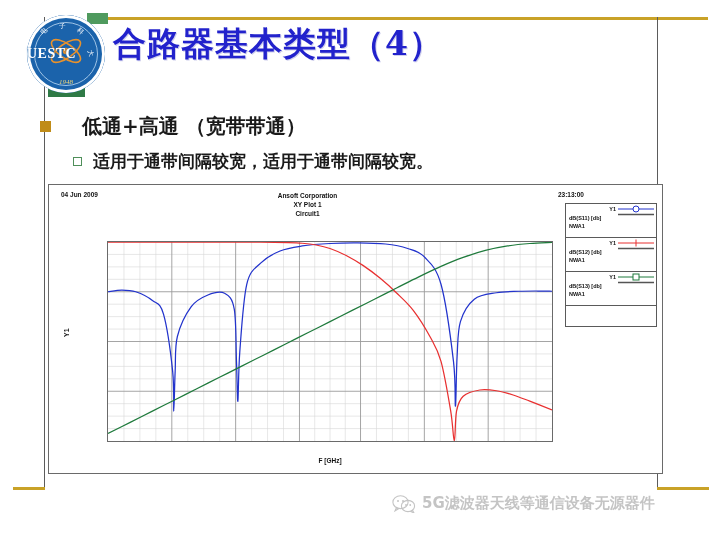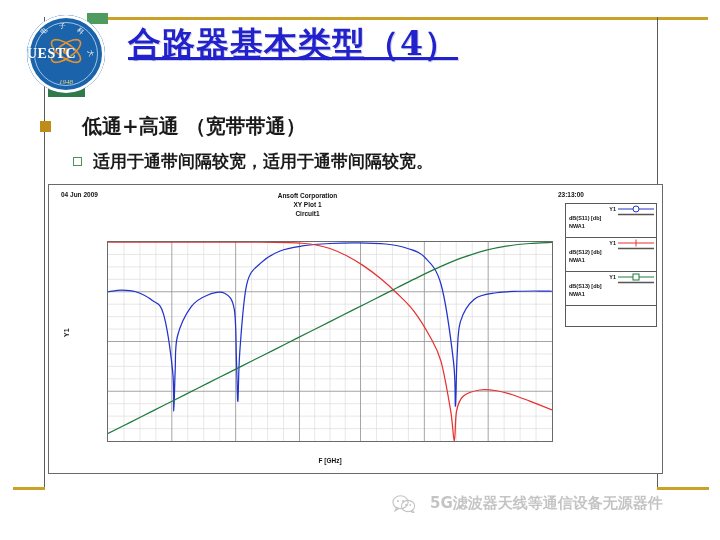--- a/index.html
+++ b/index.html
@@ -70,28 +70,27 @@
     font-size: 7px; font-style: italic;
     font-family: "Liberation Serif", serif;
   }
   .logo-cn {
     position:absolute; color:#ffffff; font-size:6.5px;
     font-family:"DejaVu Sans", sans-serif;
   }
 
   
   .title {
-    position: absolute; left: 128px; top: 22px;
+    position: absolute; left: 113px; top: 22px;
     font-family: "DejaVu Serif", serif;
     font-size: 33px; font-weight: bold;
     color: #2222cc;
     letter-spacing: 1px;
     white-space: nowrap;
     text-shadow: 1px 1px 0 rgba(120,120,200,.35);
-    text-decoration: underline;
   }
 
   
   .b1 {
     position: absolute; left: 40px; top: 113px;
     display: flex; align-items: center; gap: 12px;
   }
   .b1-mark { width: 11px; height: 11px; background: #c08c18; flex: none; }
   .b1-text {
     font-family: "DejaVu Serif", serif;
@@ -184,21 +183,21 @@
   }
   .legend-src {
     position: absolute; left: 3px; top: 19px;
     font-size: 5.5px; font-weight: bold; color: #111;
   }
   .legend-spacer { height: 20px; }
 
   
   #watermark {
     position: absolute; left: 392px; top: 494px;
-    display: flex; align-items: center; gap: 14px;
+    display: flex; align-items: center; gap: 6px;
     opacity: .5;
   }
   .wm-icon { flex: none; }
   .wm-text {
     font-family: "DejaVu Sans", sans-serif;
     font-size: 15px; font-weight: bold;
     color: #8a8a8a;
     white-space: nowrap;
   }
 </style>

